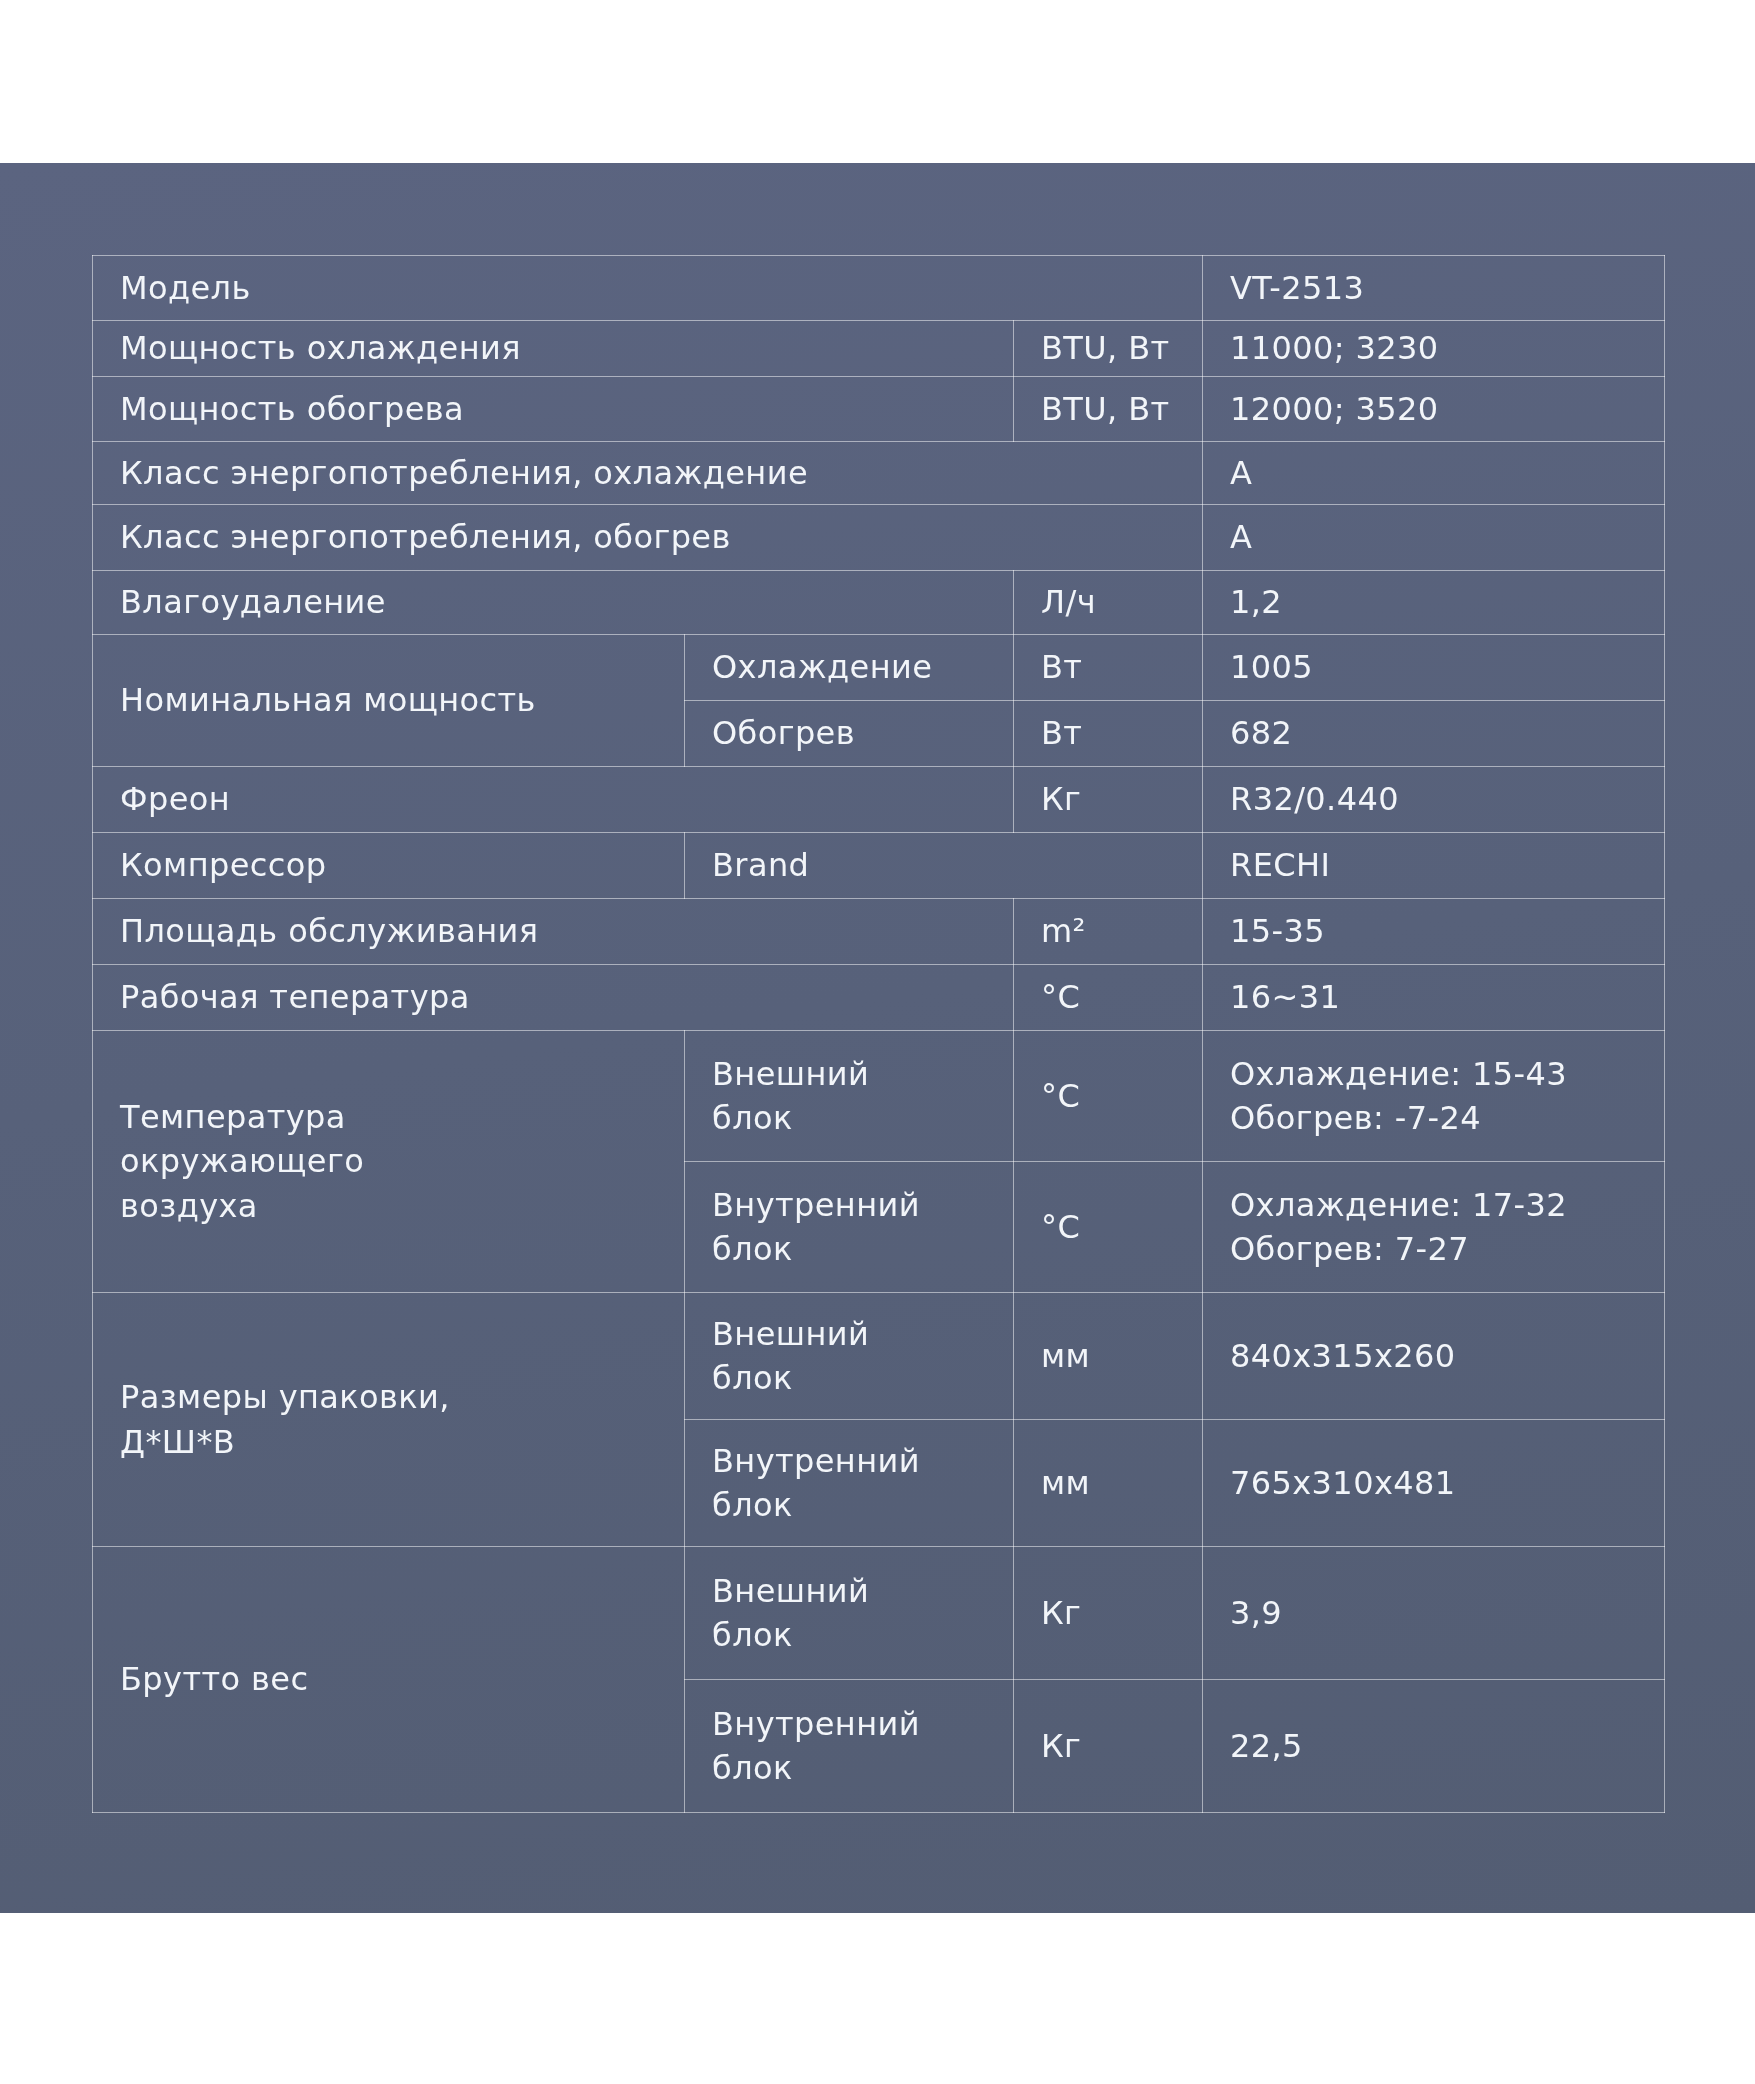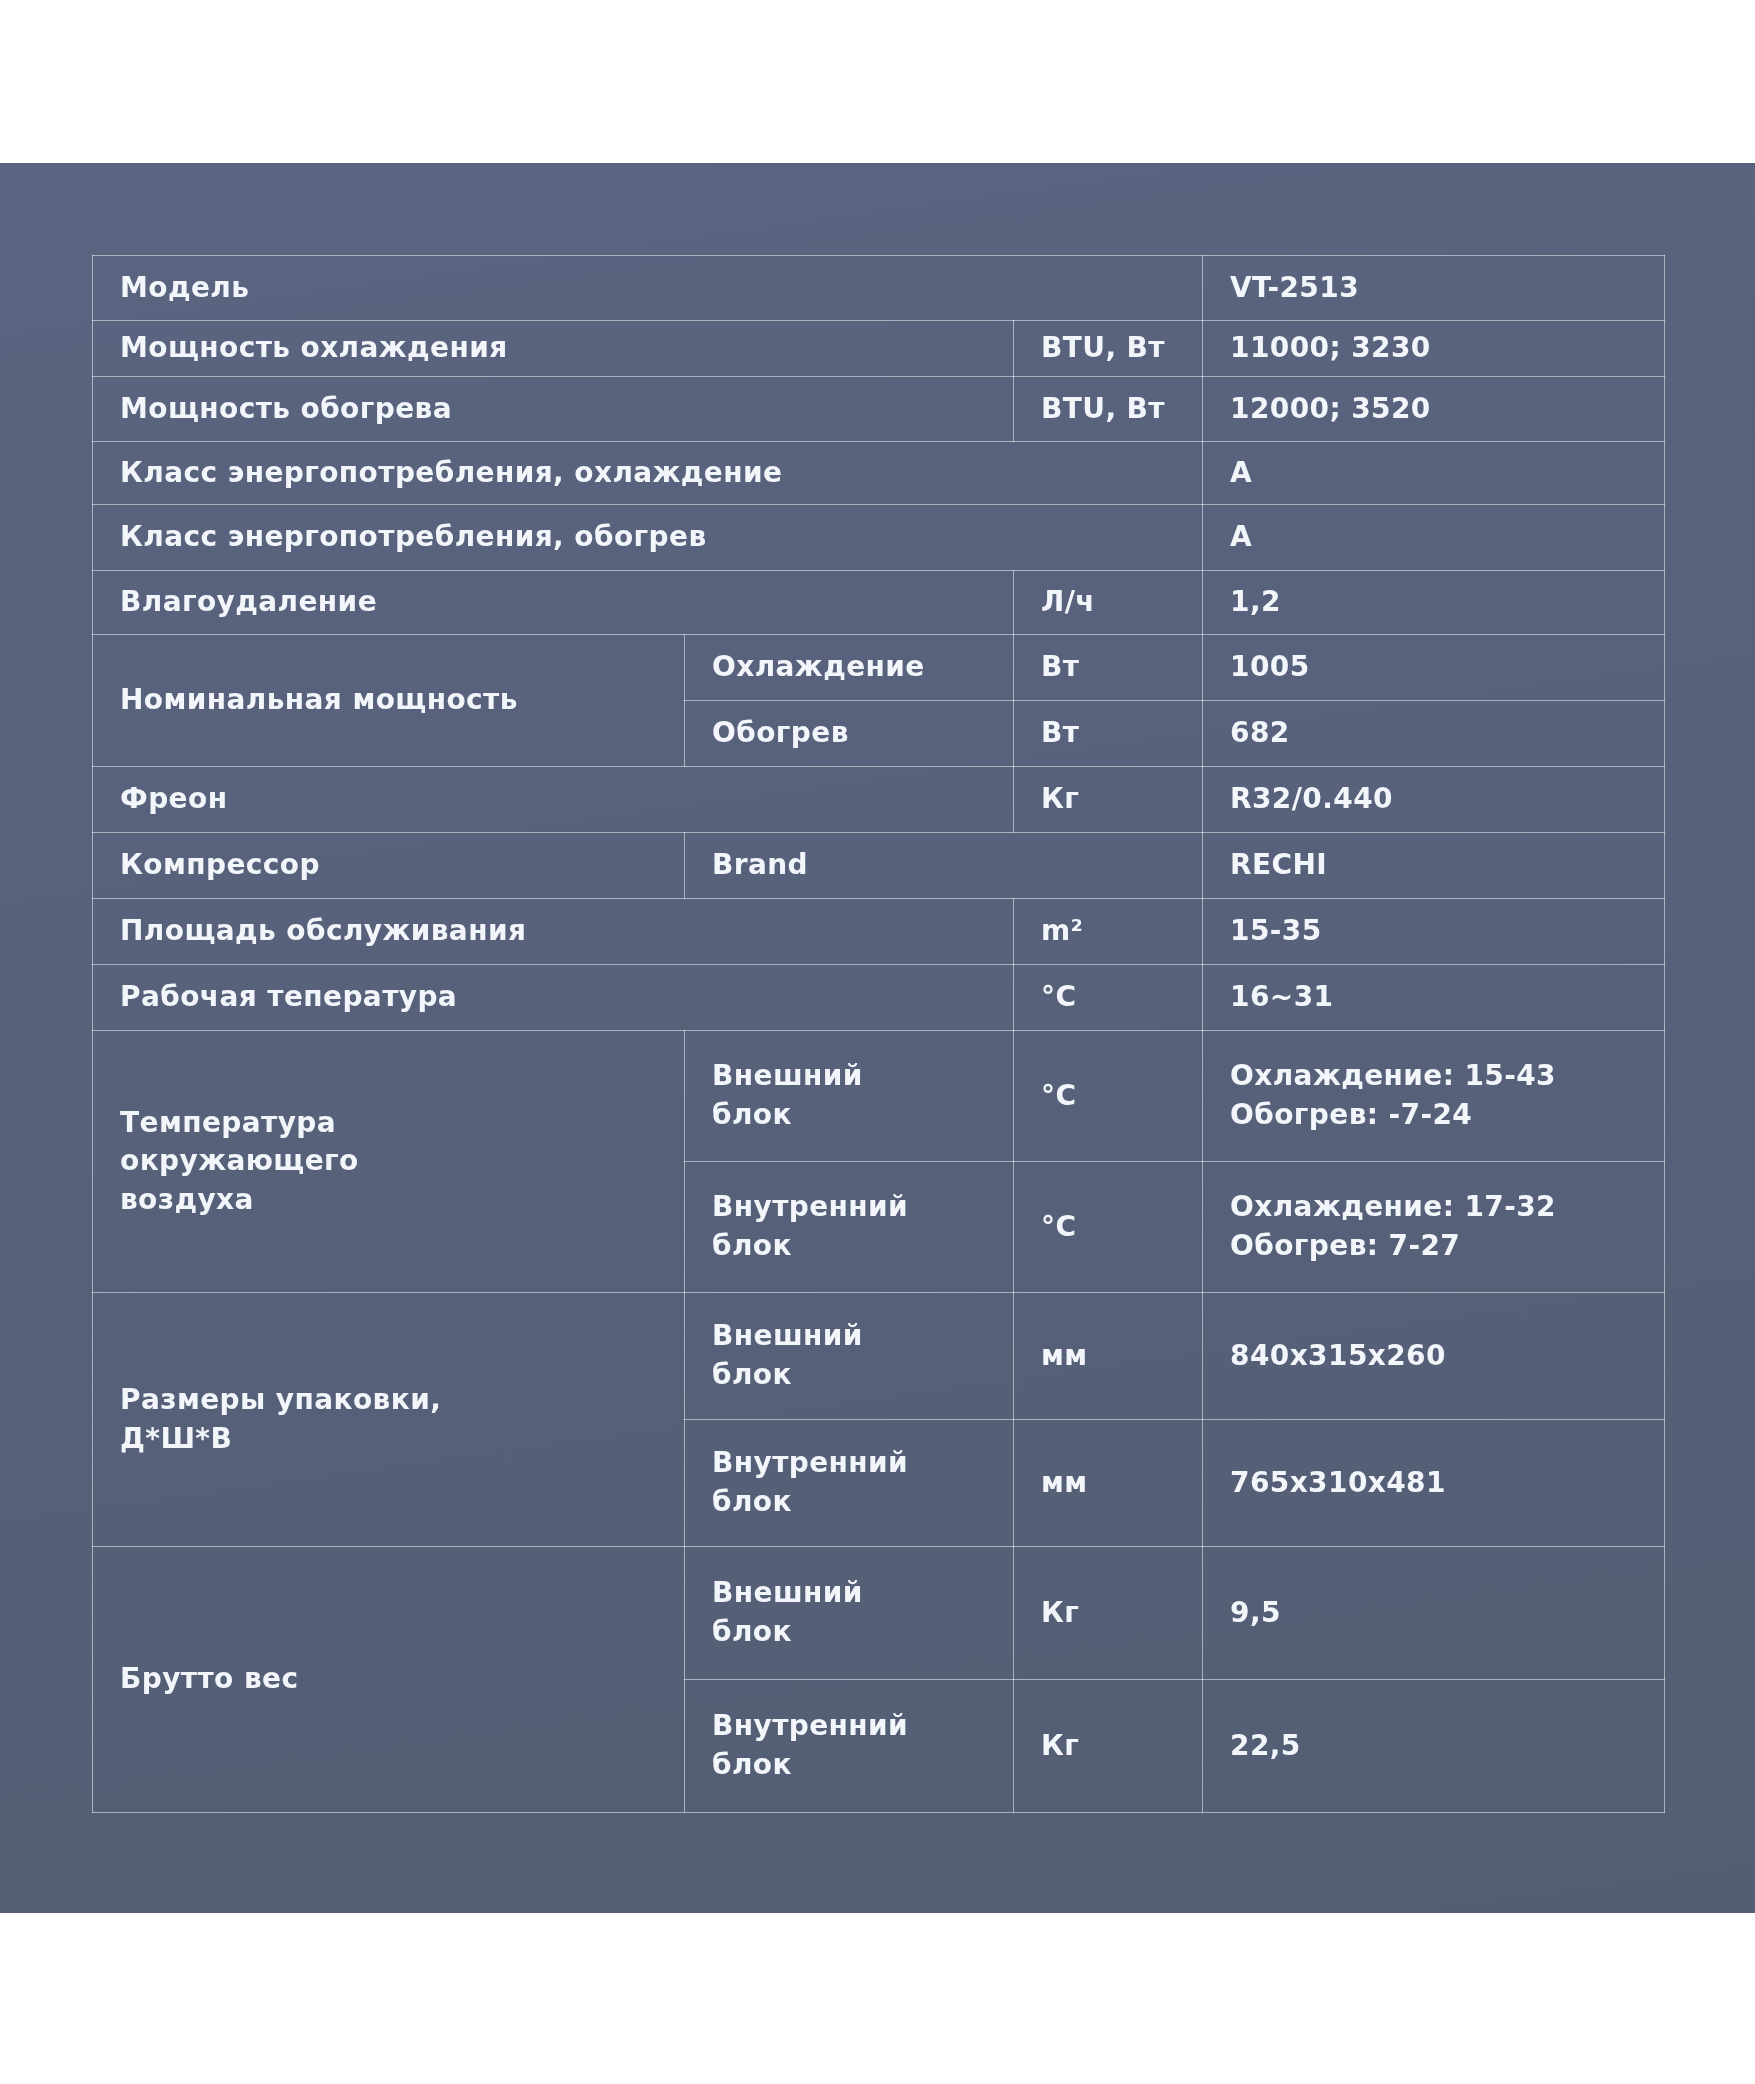--- a/index.html
+++ b/index.html
@@ -33,22 +33,22 @@
     position: absolute;
     left: 92px;
     top: 92px;
     width: 1571px;
     border-collapse: collapse;
     table-layout: fixed;
   }
   table.specs td {
     border: 1.8px solid var(--line);
     color: var(--text);
-    font-size: 28px;
-    font-weight: 700;
+    font-size: 32px;
+    font-weight: 400;
     letter-spacing: 0.4px;
     line-height: 1.38;
     vertical-align: middle;
     padding: 0 21px 0 27px;
     white-space: pre-line;
     overflow: hidden;
   }
   col.c1 { width: 592px; }
   col.c2 { width: 329px; }
   col.c3 { width: 189px; }
@@ -153,21 +153,21 @@
         <td>Внутренний
 блок</td>
         <td>мм</td>
         <td>765x310x481</td>
       </tr>
       <tr style="height:133px">
         <td rowspan="2">Брутто вес</td>
         <td>Внешний
 блок</td>
         <td>Кг</td>
-        <td>9,5</td>
+        <td>3,9</td>
       </tr>
       <tr style="height:133px">
         <td>Внутренний
 блок</td>
         <td>Кг</td>
         <td>22,5</td>
       </tr>
     </tbody>
   </table>
 </div>

